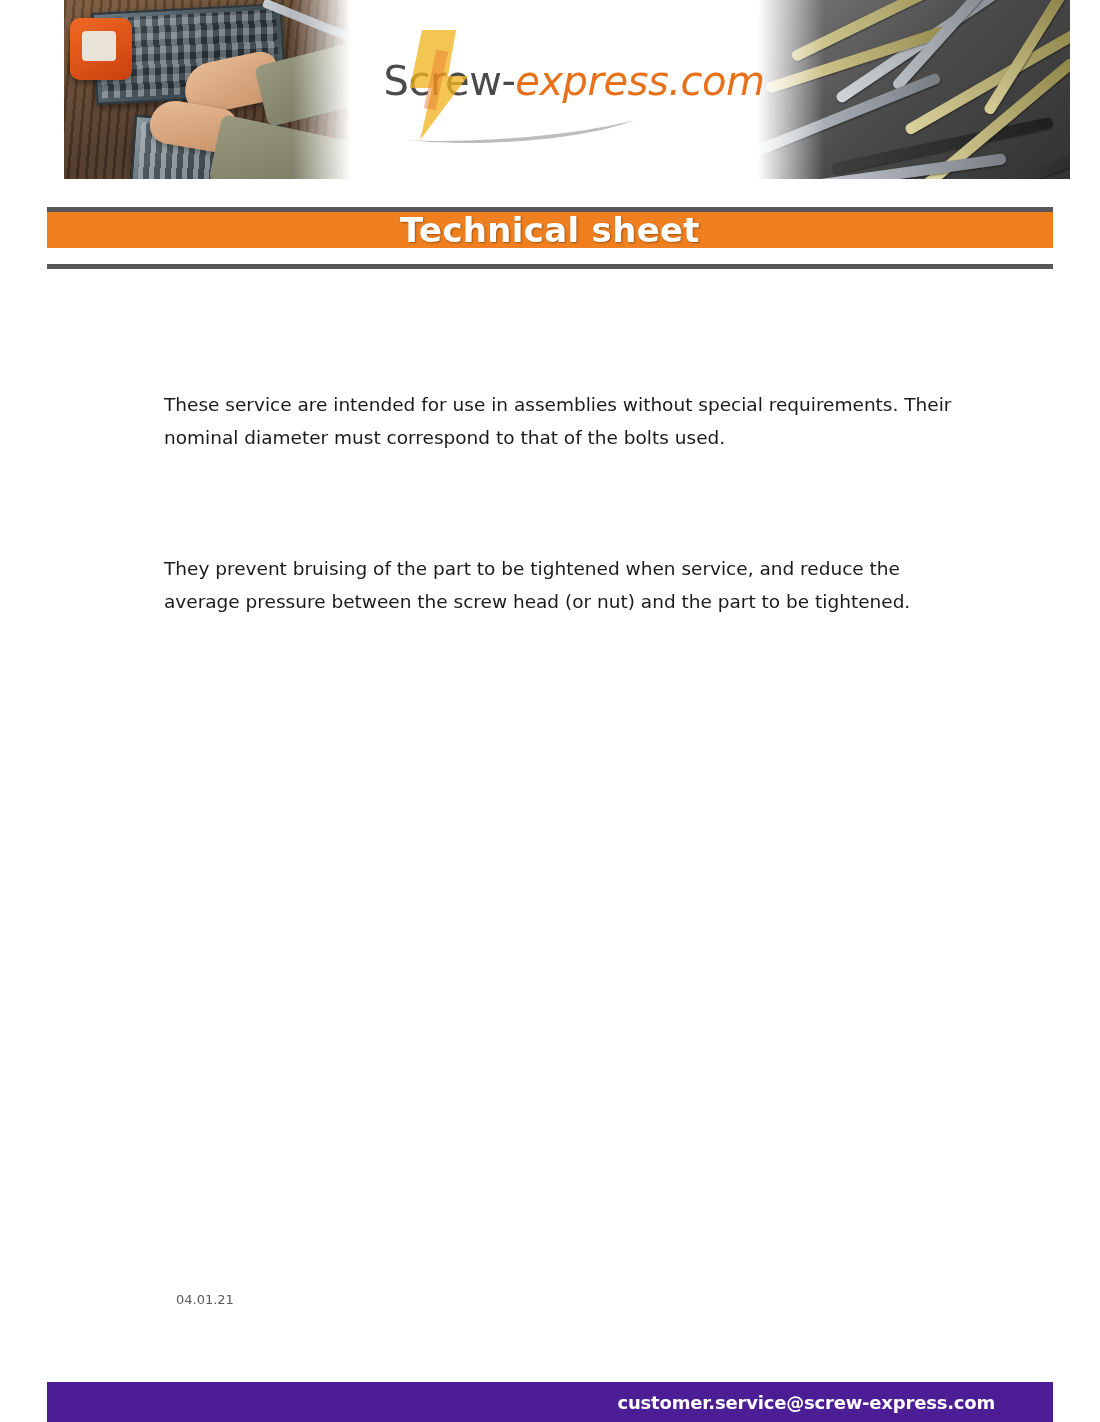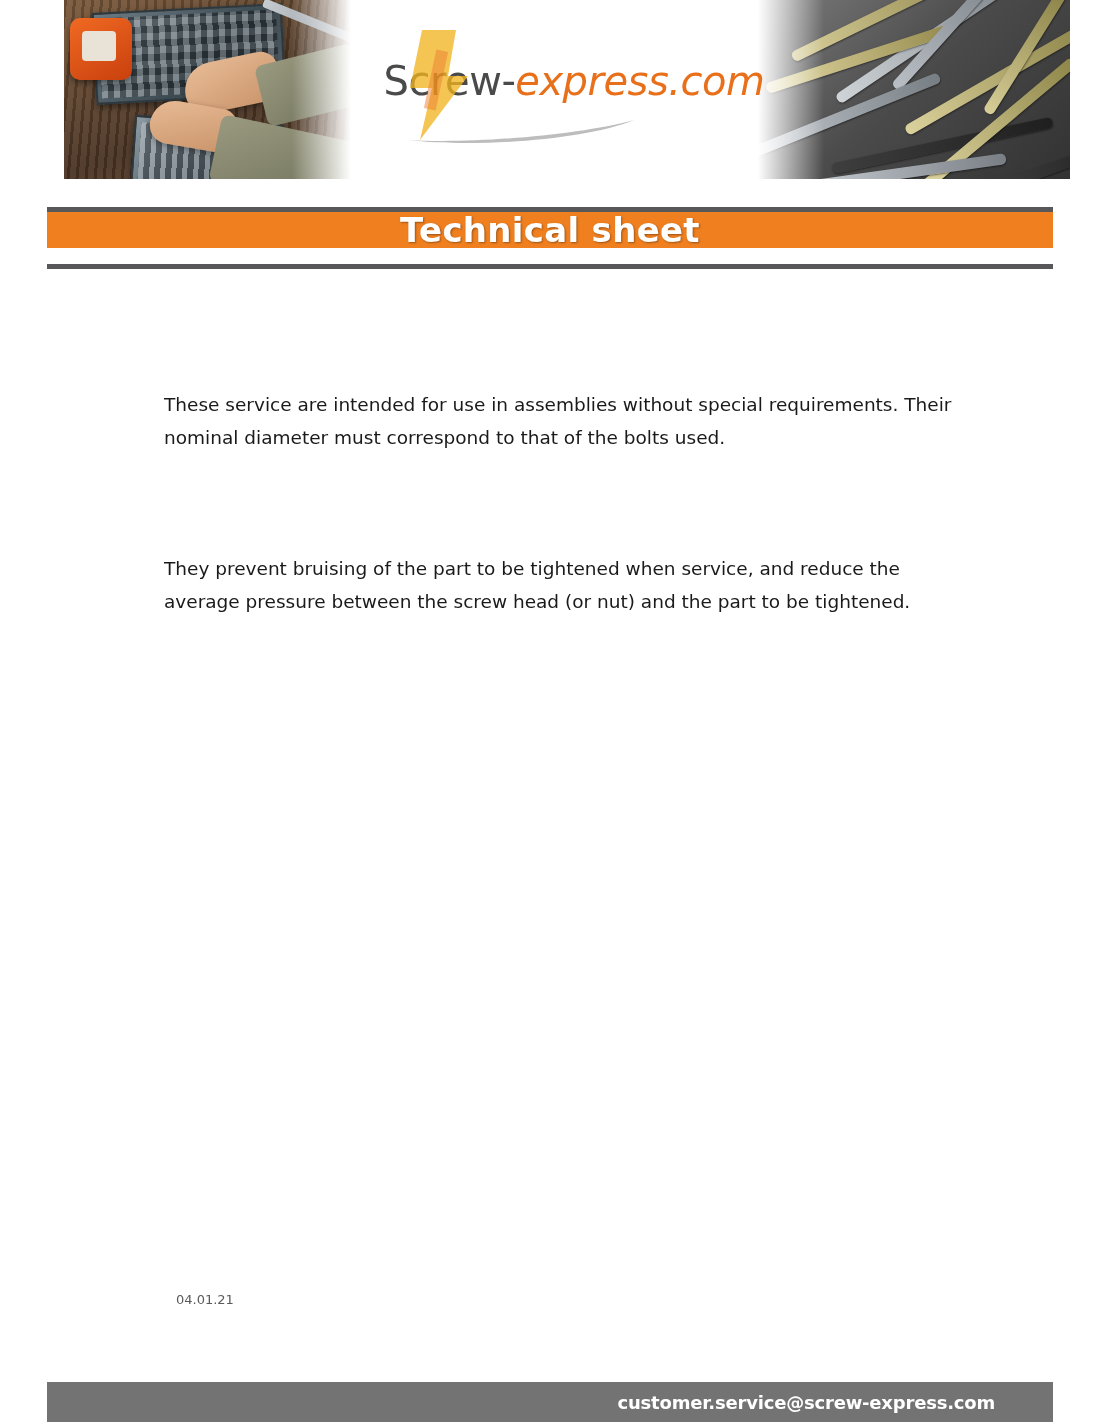--- a/index.html
+++ b/index.html
@@ -254,21 +254,21 @@
     margin-top: 20px;
   }
 
   
   .footer {
     position: absolute;
     left: 47px;
     top: 1382px;
     width: 1006px;
     height: 40px;
-    background: #737373;
+    background: #4c1d95;
   }
   .footer-email {
     position: absolute;
     right: 58px;
     top: 10px;
     color: #ffffff;
     font-family: "DejaVu Sans", sans-serif;
     font-weight: bold;
     font-size: 18px;
     letter-spacing: -0.2px;

